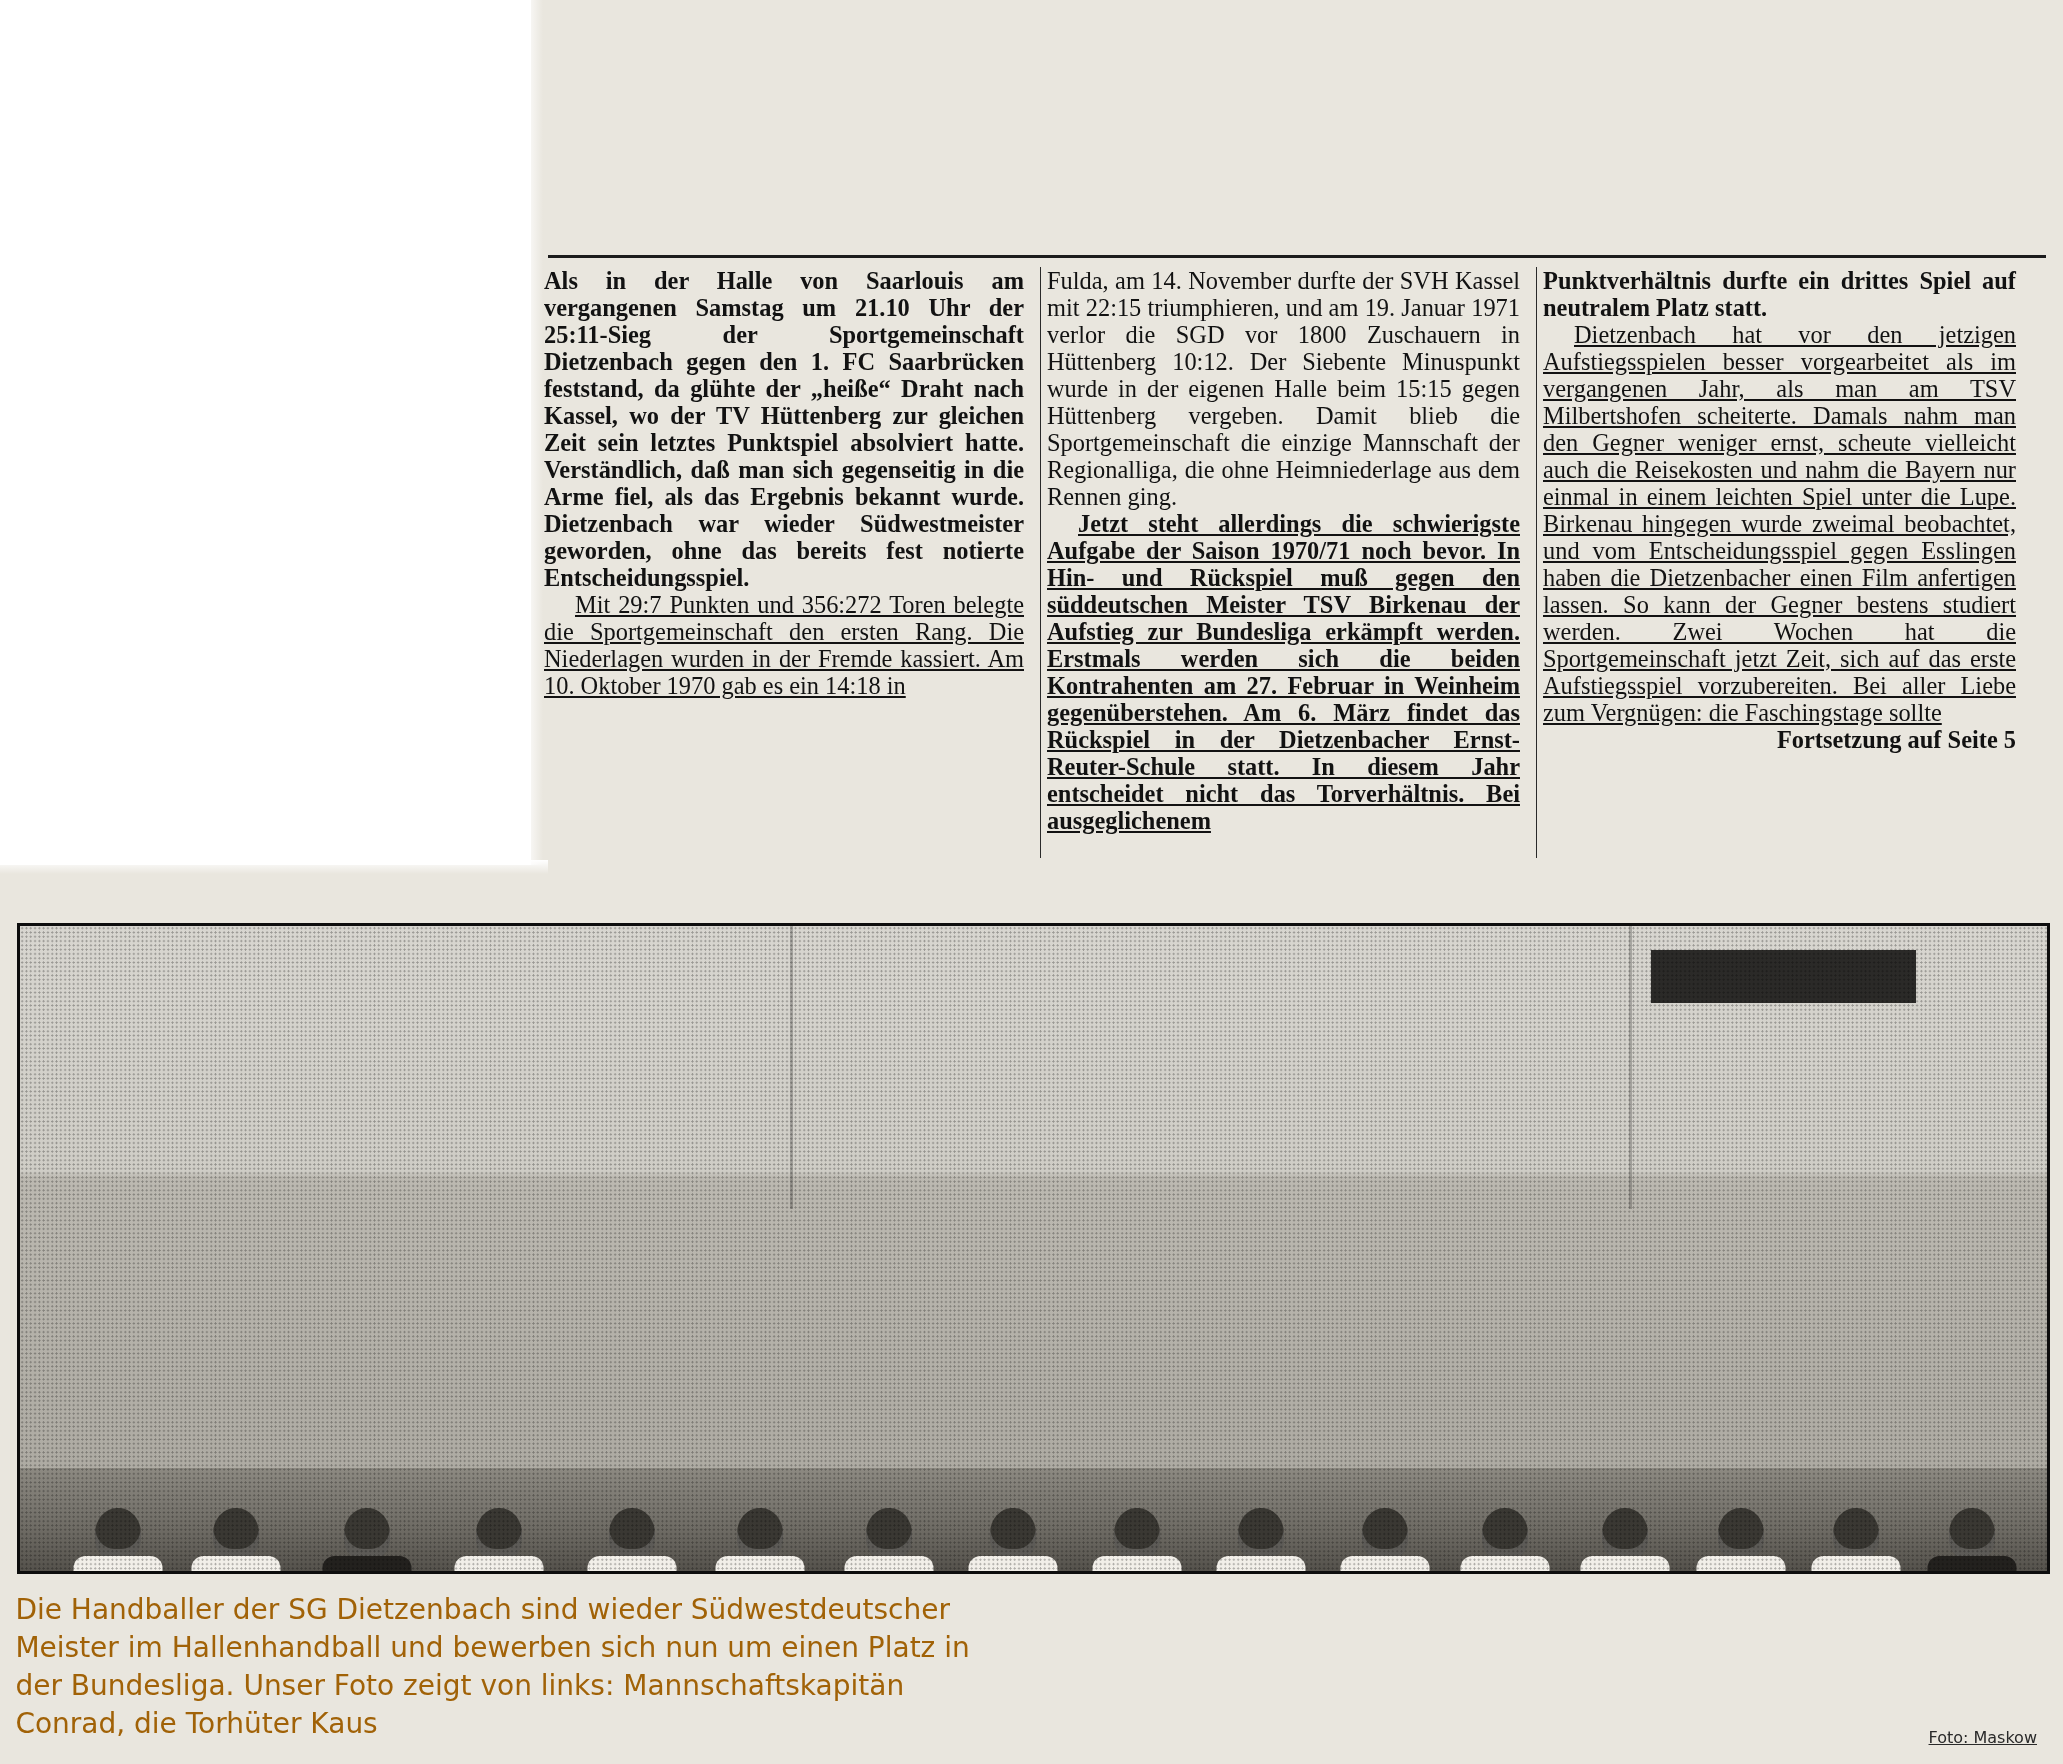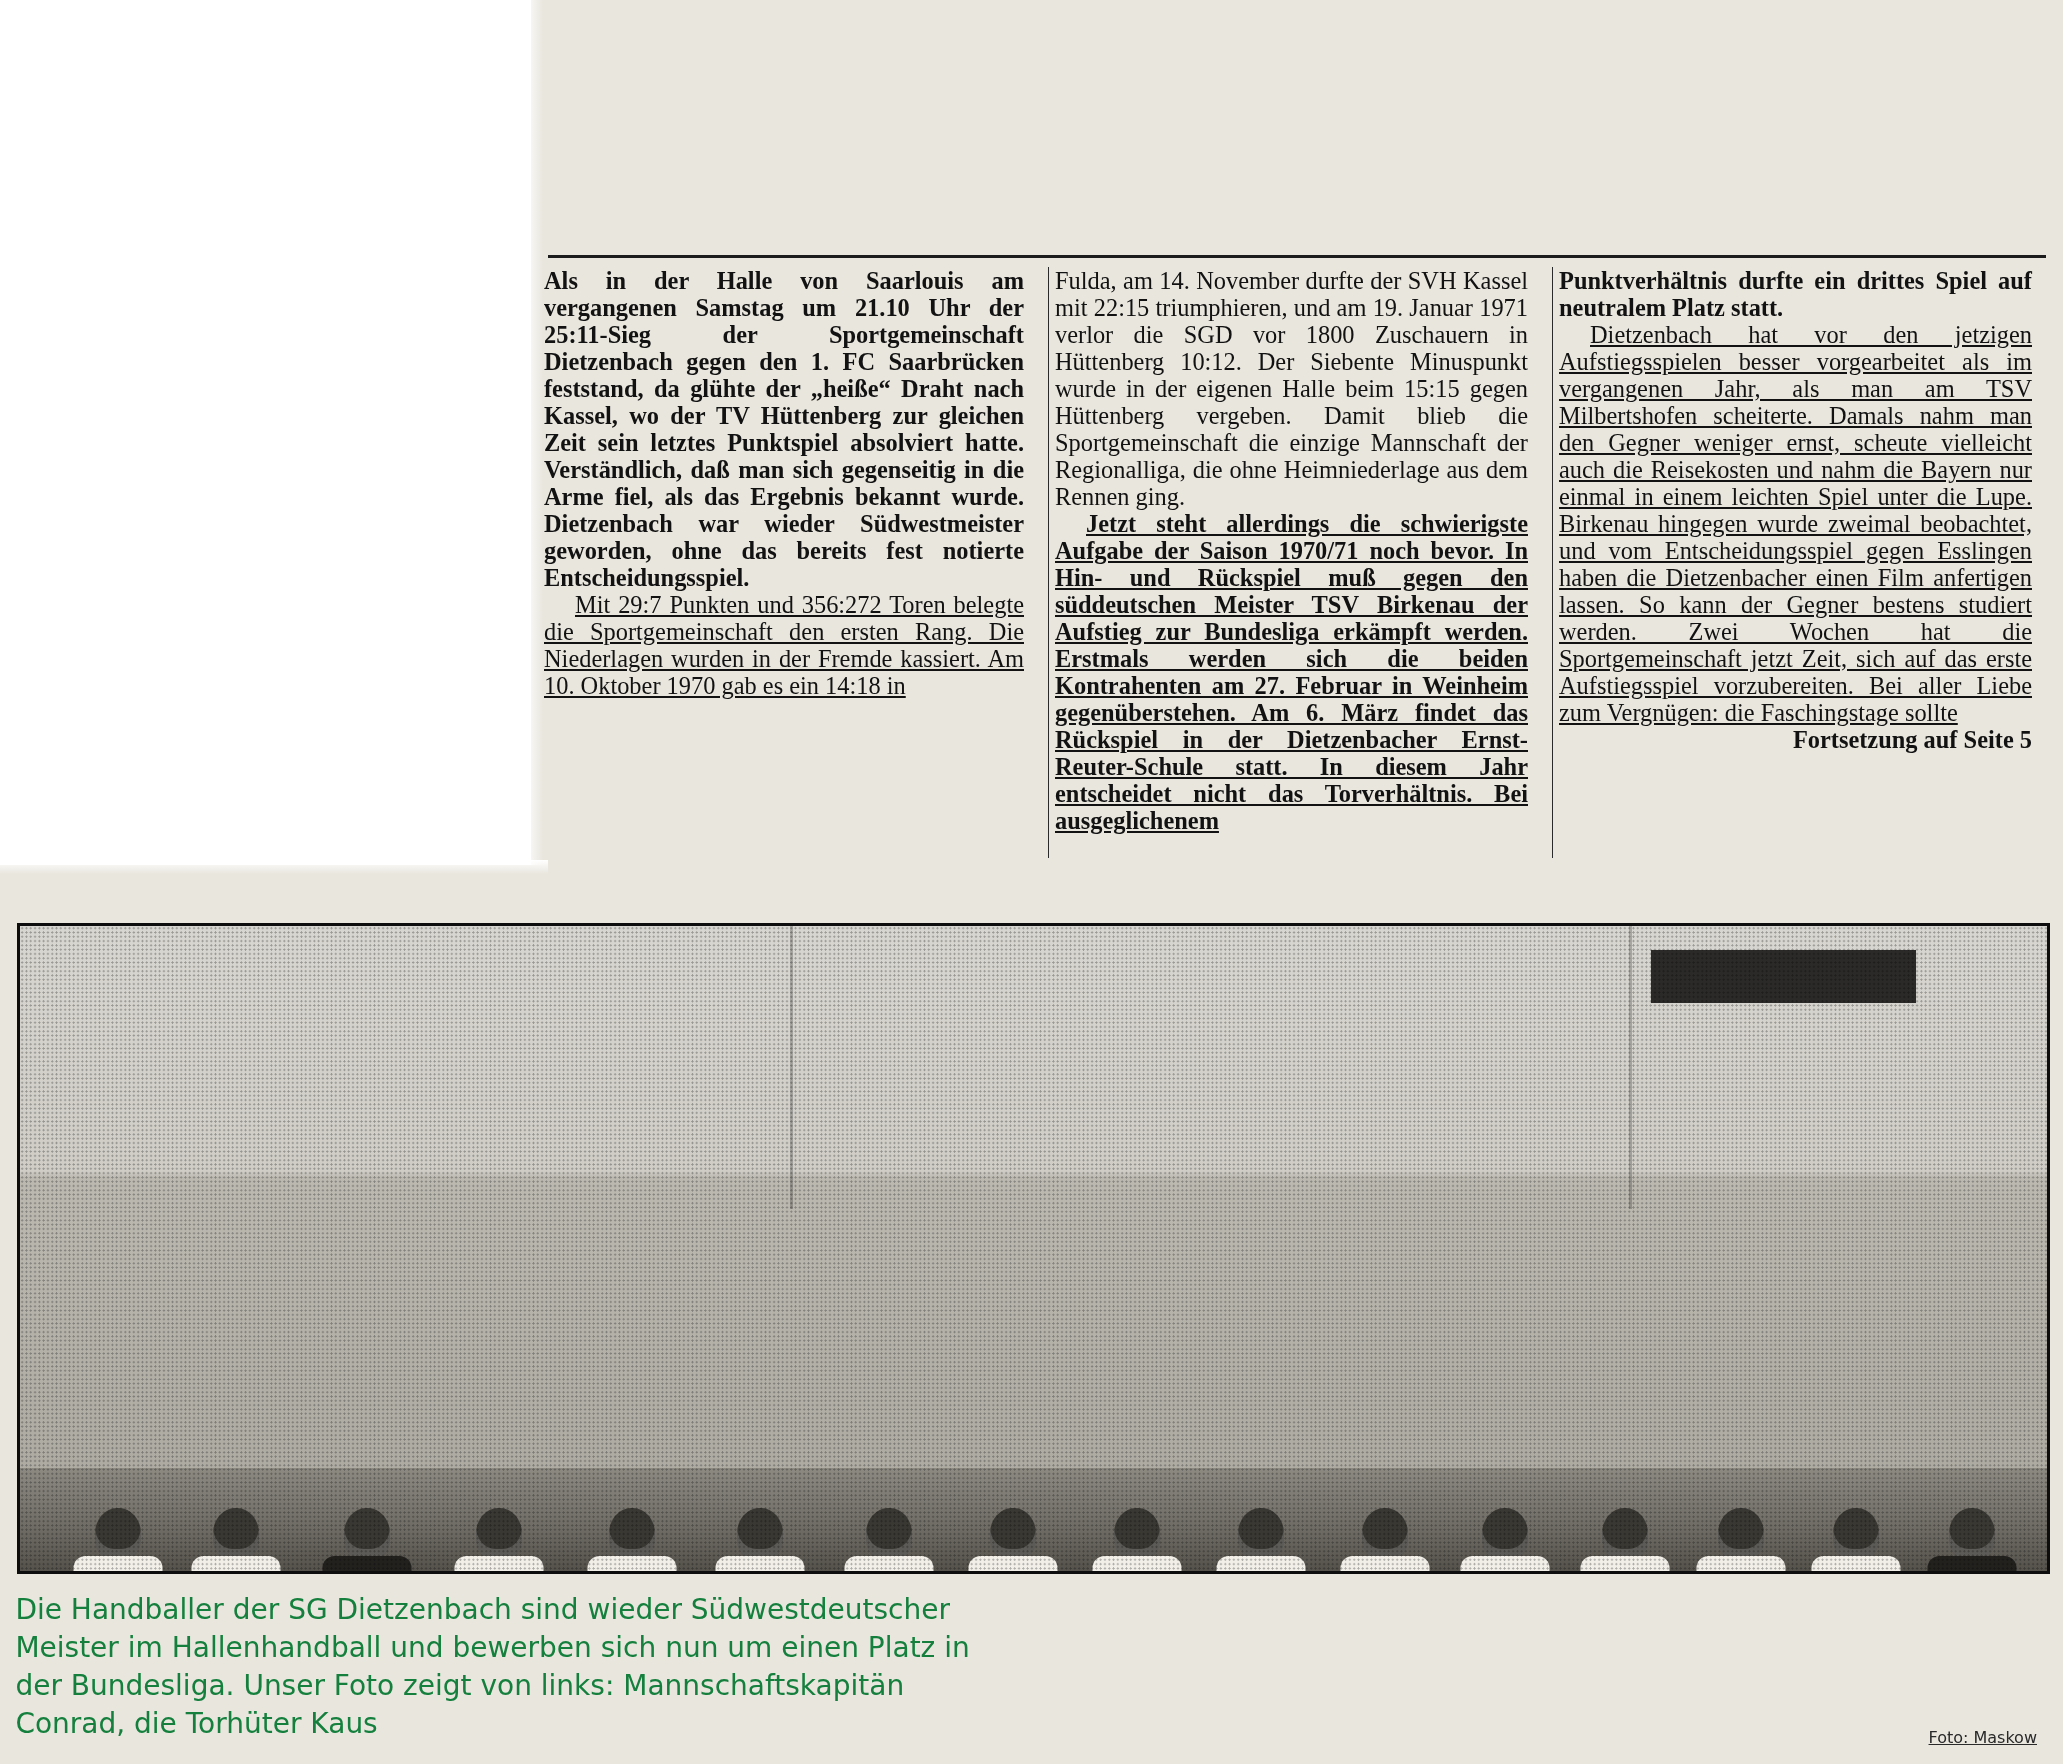--- a/index.html
+++ b/index.html
@@ -76,21 +76,21 @@
   }
 
   
   .cols {
     position: absolute;
     left: 544px;
     top: 267px;
     width: 1507px;
     height: 591px;
     display: flex;
-    gap: 12px;
+    gap: 4px;
   }
   .col {
     width: 492px;
     padding-right: 12px;
     box-sizing: border-box;
     font-family: "Liberation Serif", serif;
     font-size: 24.4px;
     line-height: 27px;
     color: #121212;
     text-align: justify;
@@ -181,21 +181,21 @@
   .caption {
     position: absolute;
     left: 15.4px;
     top: 1591px;
     width: 2029px;
     display: flex;
     gap: 26px;
     font-family: "DejaVu Sans", sans-serif;
     font-size: 28px;
     line-height: 38px;
-    color: #15803d;
+    color: #a16207;
   }
   .caption .c-col { width: 1006px; }
   .credit {
     position: absolute;
     right: 26px;
     top: 1728px;
     font-family: "DejaVu Sans", sans-serif;
     font-size: 16px;
     color: #2a2a2a;
     text-decoration: underline;

